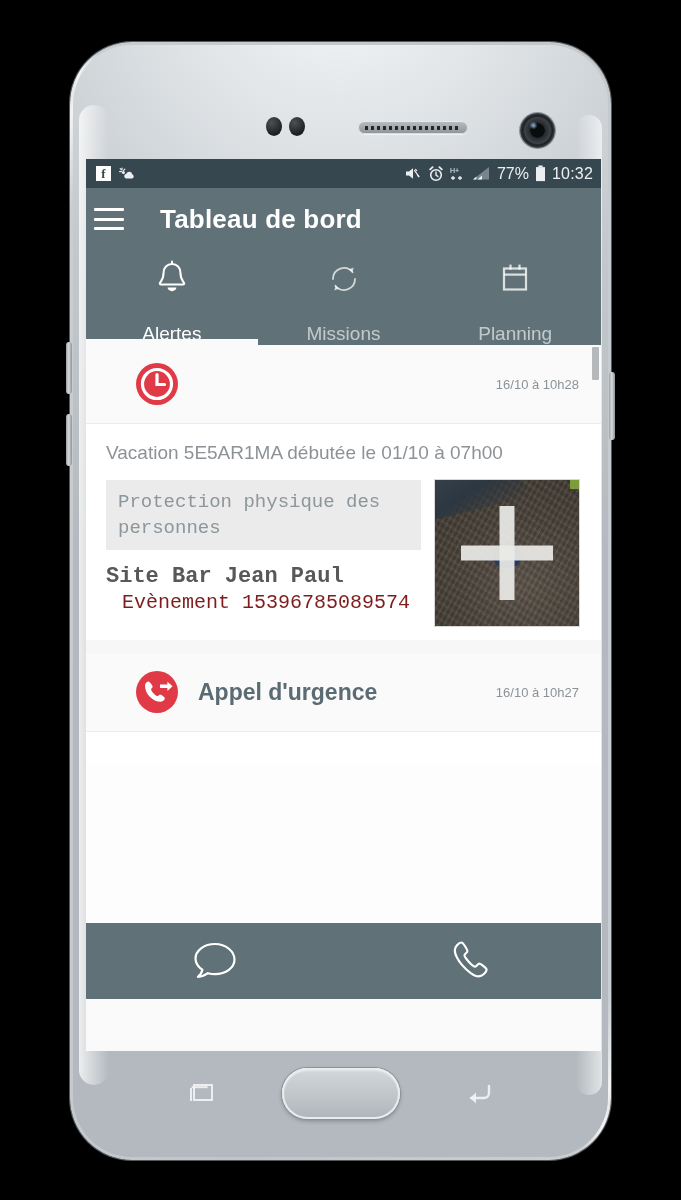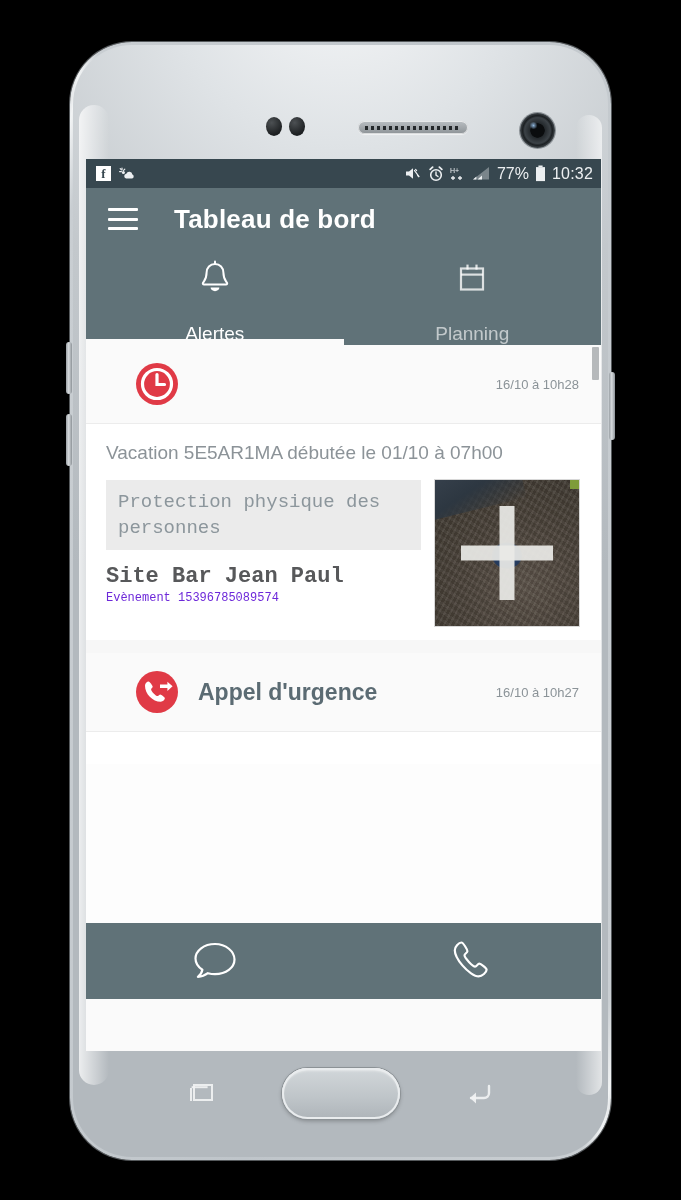--- a/index.html
+++ b/index.html
@@ -150,21 +150,21 @@
 
   
   .appbar {
     background: #607278;
     position: relative;
   }
   .appbar-top {
     height: 62px;
     display: flex;
     align-items: center;
-    padding-left: 22px;
+    padding-left: 8px;
   }
   .hamburger {
     width: 30px; height: 22px;
     display: flex; flex-direction: column; justify-content: space-between;
     cursor: pointer;
   }
   .hamburger span { display: block; height: 3px; background: #fff; border-radius: 1px; }
   .appbar-title {
     margin-left: 36px;
     color: #fff;
@@ -255,22 +255,23 @@
     max-width: 310px;
   }
   .site-name {
     margin-top: 14px;
     font-size: 22px;
     color: #57585a;
     font-weight: bold;
   }
   .event-line {
     margin-top: 2px;
-    font-size: 12px;
-    color: #6d28d9;
+    font-size: 20px;
+    color: #7f1d1d;
+    margin-left: 16px;
   }
   .map-thumb {
     width: 144px; height: 146px;
     flex: none;
     position: relative;
     background:
       radial-gradient(circle at 62% 72%, #5a5148 0%, #4a4239 45%, #3b352e 100%);
     box-shadow: 0 0 0 1px #d8d8d8;
     overflow: hidden;
   }
@@ -410,20 +411,31 @@
               <svg width="36" height="38" viewBox="0 0 36 38">
                 <path d="M18 4c-5 0-8.4 3.8-8.4 8.6 0 6.7-2.4 8.4-3.6 10.2-.5.8 0 1.7 1 1.7h22c1 0 1.5-.9 1-1.7-1.2-1.8-3.6-3.5-3.6-10.2C26.4 7.8 23 4 18 4z" fill="none" stroke="#fff" stroke-width="2"></path>
                 <path d="M18 1.6v2.2" stroke="#fff" stroke-width="2" stroke-linecap="round"></path>
                 <path d="M13.6 27.6c0 2.1 2 3.6 4.4 3.6s4.4-1.5 4.4-3.6z" fill="#fff"></path>
               </svg>
             </div>
             <div class="tab-label">Alertes</div>
             <div class="tab-indicator"></div>
           </div>
 
+          <div class="tab">
+            <div class="tab-icon">
+              <svg width="38" height="38" viewBox="0 0 38 38">
+                <path d="M30 19a11 11 0 0 1-19.6 6.8" fill="none" stroke="rgba(255,255,255,.72)" stroke-width="1.8" stroke-linecap="round"></path>
+                <path d="M8 19a11 11 0 0 1 19.6-6.8" fill="none" stroke="rgba(255,255,255,.72)" stroke-width="1.8" stroke-linecap="round"></path>
+                <path d="M27.6 12.2 28.6 7.4 23.6 9.6z" fill="rgba(255,255,255,.72)"></path>
+                <path d="M10.4 25.8 9.4 30.6 14.4 28.4z" fill="rgba(255,255,255,.72)"></path>
+              </svg>
+            </div>
+            <div class="tab-label">Missions</div>
+          </div>
 
           <div class="tab">
             <div class="tab-icon">
               <svg width="38" height="38" viewBox="0 0 38 38">
                 <rect x="8" y="8.5" width="22" height="21" fill="none" stroke="rgba(255,255,255,.78)" stroke-width="2.2"></rect>
                 <line x1="8" y1="14.6" x2="30" y2="14.6" stroke="rgba(255,255,255,.78)" stroke-width="2.2"></line>
                 <line x1="14.5" y1="4.6" x2="14.5" y2="9.6" stroke="rgba(255,255,255,.78)" stroke-width="2.2"></line>
                 <line x1="23.5" y1="4.6" x2="23.5" y2="9.6" stroke="rgba(255,255,255,.78)" stroke-width="2.2"></line>
               </svg>
             </div>

